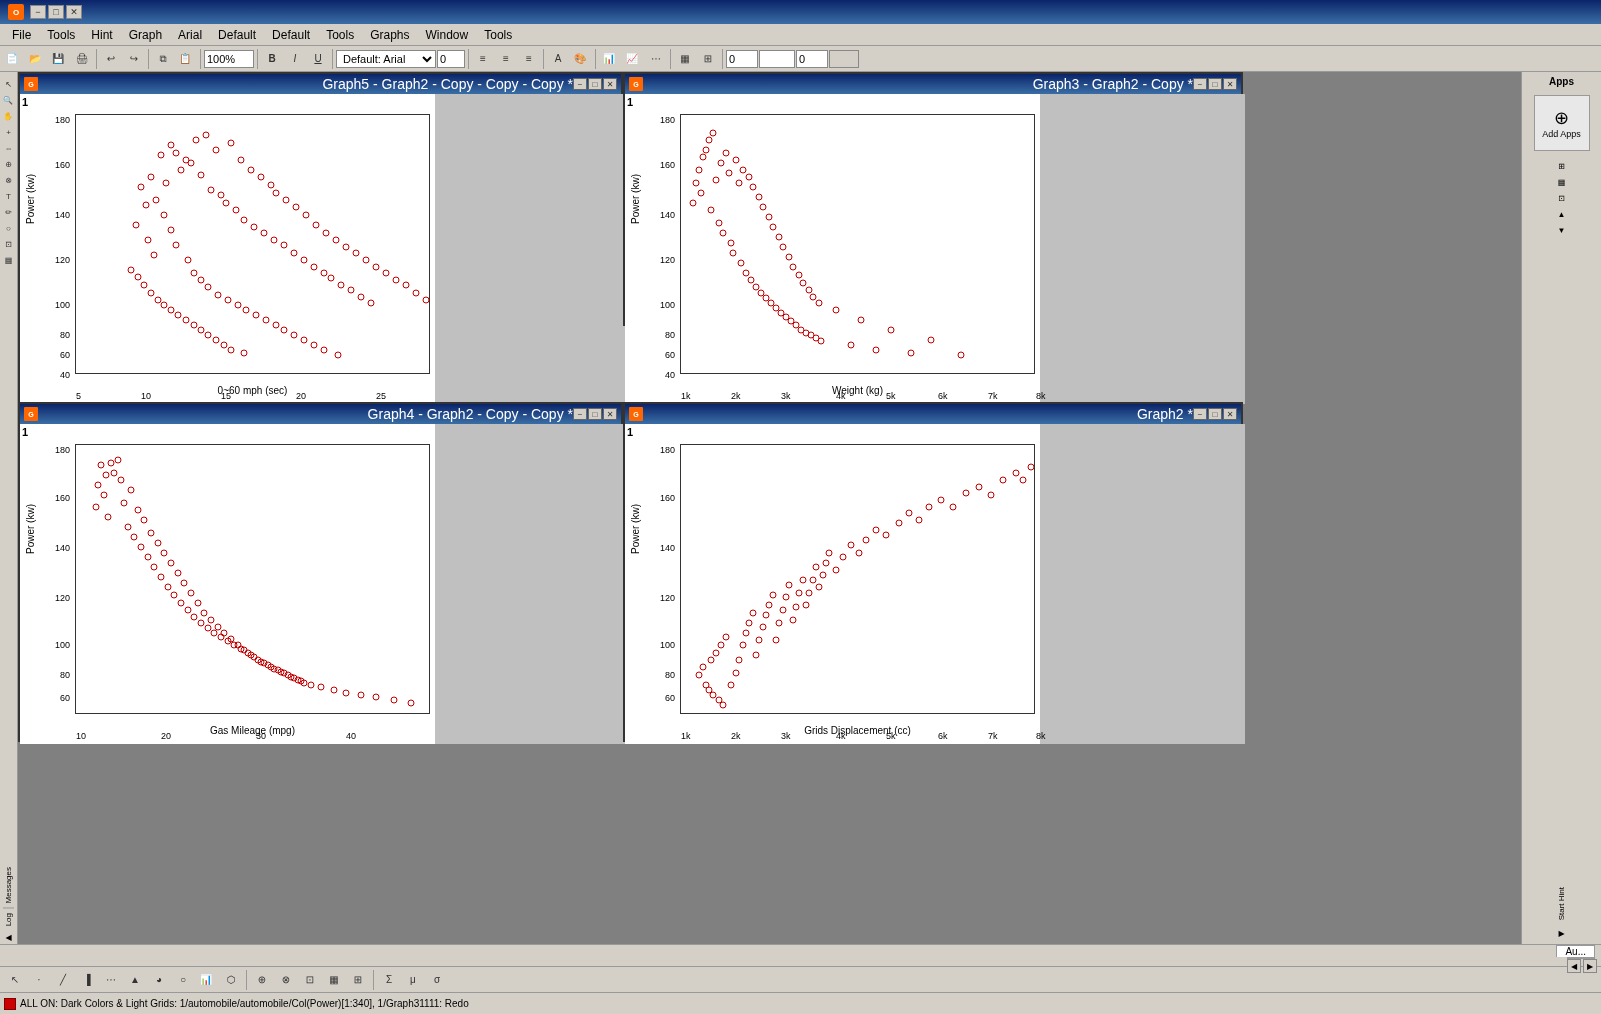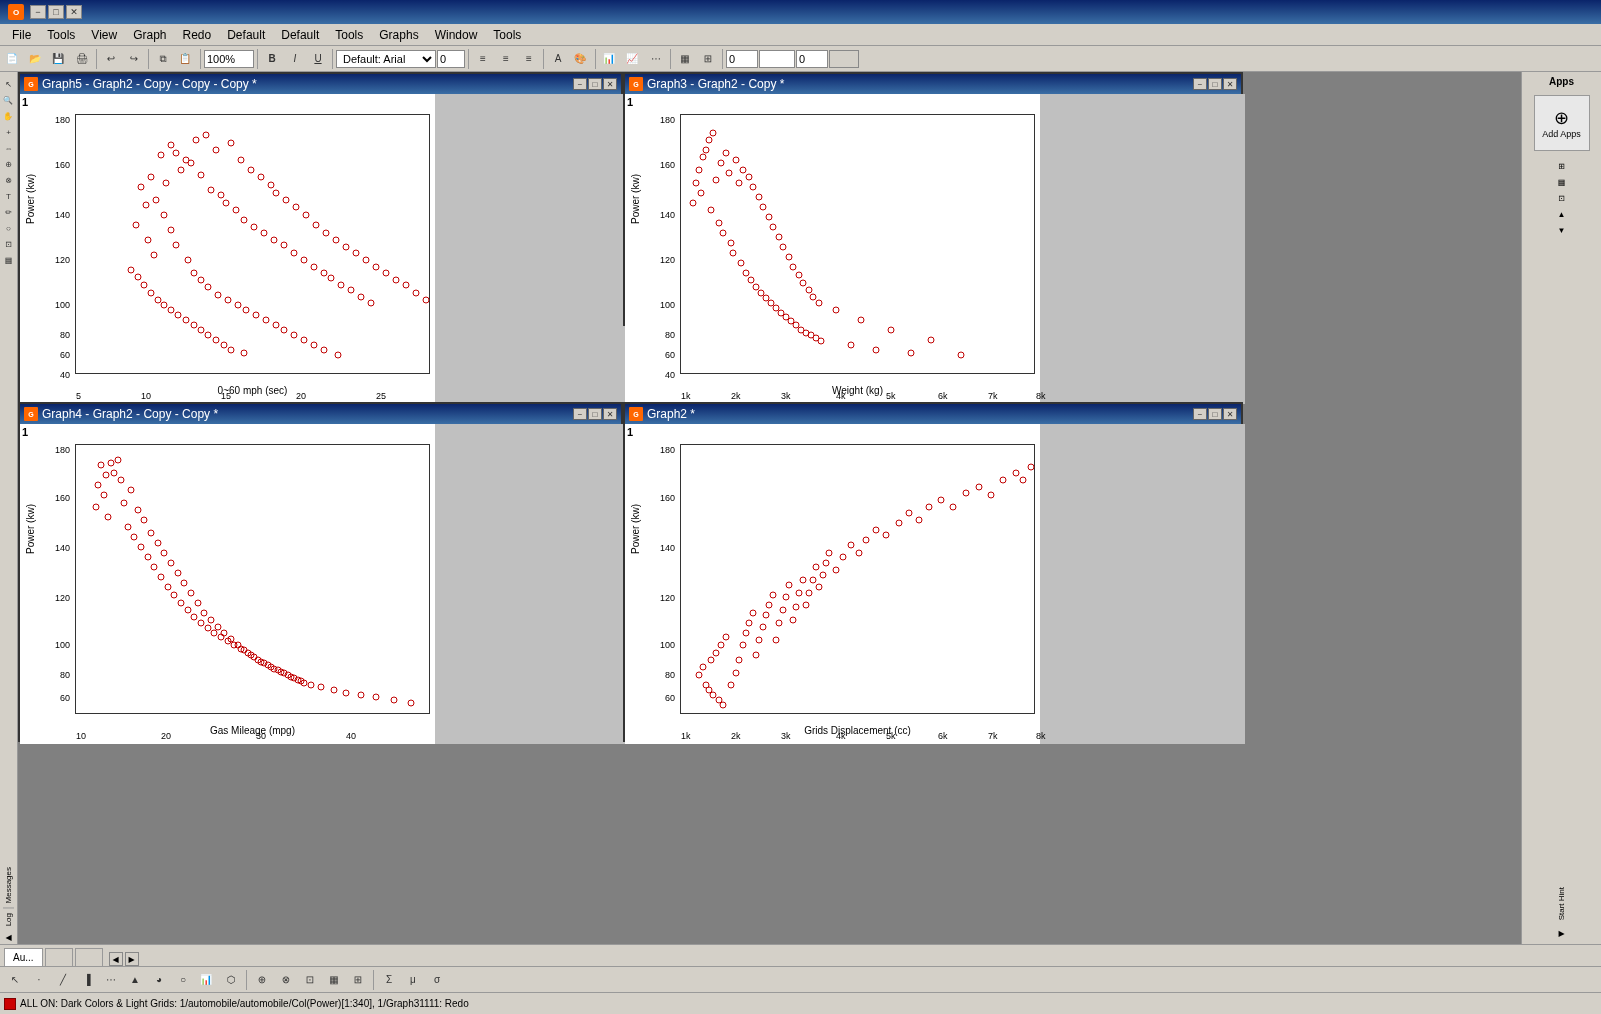--- a/index.html
+++ b/index.html
@@ -136,21 +136,21 @@
     .graph-tb-icon {
       width: 14px; height: 14px;
       background: #ff6600;
       border-radius: 1px;
       margin-right: 4px;
       display: flex; align-items: center; justify-content: center;
       font-size: 7px;
       color: white;
       font-weight: bold;
     }
-    .graph-title-text { flex: 1; font-size: 12px; }
+    .graph-title-text { flex: 1; font-size: 14px; text-align: right; }
     .graph-tb-btns { display: flex; gap: 1px; }
     .graph-btn {
       width: 14px; height: 12px;
       background: #d4d0c8;
       border: 1px solid #666;
       font-size: 8px;
       display: flex; align-items: center; justify-content: center;
       cursor: pointer;
       color: #333;
     }
@@ -252,23 +252,23 @@
   <div id="title-bar-controls">
     <div class="tb-btn">−</div>
     <div class="tb-btn">□</div>
     <div class="tb-btn">✕</div>
   </div>
 </div>
 
 <div id="menu-bar">
   <div class="menu-item">File</div>
   <div class="menu-item">Tools</div>
-  <div class="menu-item">View</div>
+  <div class="menu-item">Hint</div>
   <div class="menu-item">Graph</div>
-  <div class="menu-item">Redo</div>
+  <div class="menu-item">Arial</div>
   <div class="menu-item">Default</div>
   <div class="menu-item">Default</div>
   <div class="menu-item">Tools</div>
   <div class="menu-item">Graphs</div>
   <div class="menu-item">Window</div>
   <div class="menu-item">Tools</div>
 </div>
 
 <div class="toolbar-row">
   <div class="tb-icon">📄</div>
@@ -814,21 +814,21 @@
       <div style="width:14px;height:14px;font-size:8px;display:flex;align-items:center;justify-content:center;cursor:pointer;">⊡</div>
       <div style="width:14px;height:14px;font-size:8px;display:flex;align-items:center;justify-content:center;cursor:pointer;">▲</div>
       <div style="width:14px;height:14px;font-size:8px;display:flex;align-items:center;justify-content:center;cursor:pointer;">▼</div>
     </div>
     <div style="flex:1;"></div>
     <div style="writing-mode:vertical-rl;transform:rotate(180deg);font-size:8px;padding:4px 1px;cursor:pointer;">Start Hint</div>
     <div style="width:14px;height:14px;font-size:8px;display:flex;align-items:center;justify-content:center;cursor:pointer;margin-top:2px;">▶</div>
   </div>
 </div>
 
-<div class="tab-strip" style="height:22px;background:#d4d0c8;border-top:1px solid #999;display:flex;align-items:flex-end;padding:0 4px;">
+<div class="tab-strip" style="height:22px;background:#d4d0c8;border-top:1px solid #999;display:flex;align-items:flex-end;padding:0 4px;flex-direction:column;">
   <div class="tab-item active">Au...</div>
   <div class="tab-item" style="width:28px;"></div>
   <div class="tab-item" style="width:28px;"></div>
   <div style="margin-left:4px;display:flex;align-items:center;gap:2px;">
     <div style="width:14px;height:14px;font-size:8px;display:flex;align-items:center;justify-content:center;cursor:pointer;border:1px solid #888;background:#d4d0c8;">◀</div>
     <div style="width:14px;height:14px;font-size:8px;display:flex;align-items:center;justify-content:center;cursor:pointer;border:1px solid #888;background:#d4d0c8;">▶</div>
   </div>
 </div>
 
 <div id="bottom-toolbar" style="height:26px;background:#d4d0c8;border-top:1px solid #999;display:flex;align-items:center;padding:0 4px;gap:2px;">

